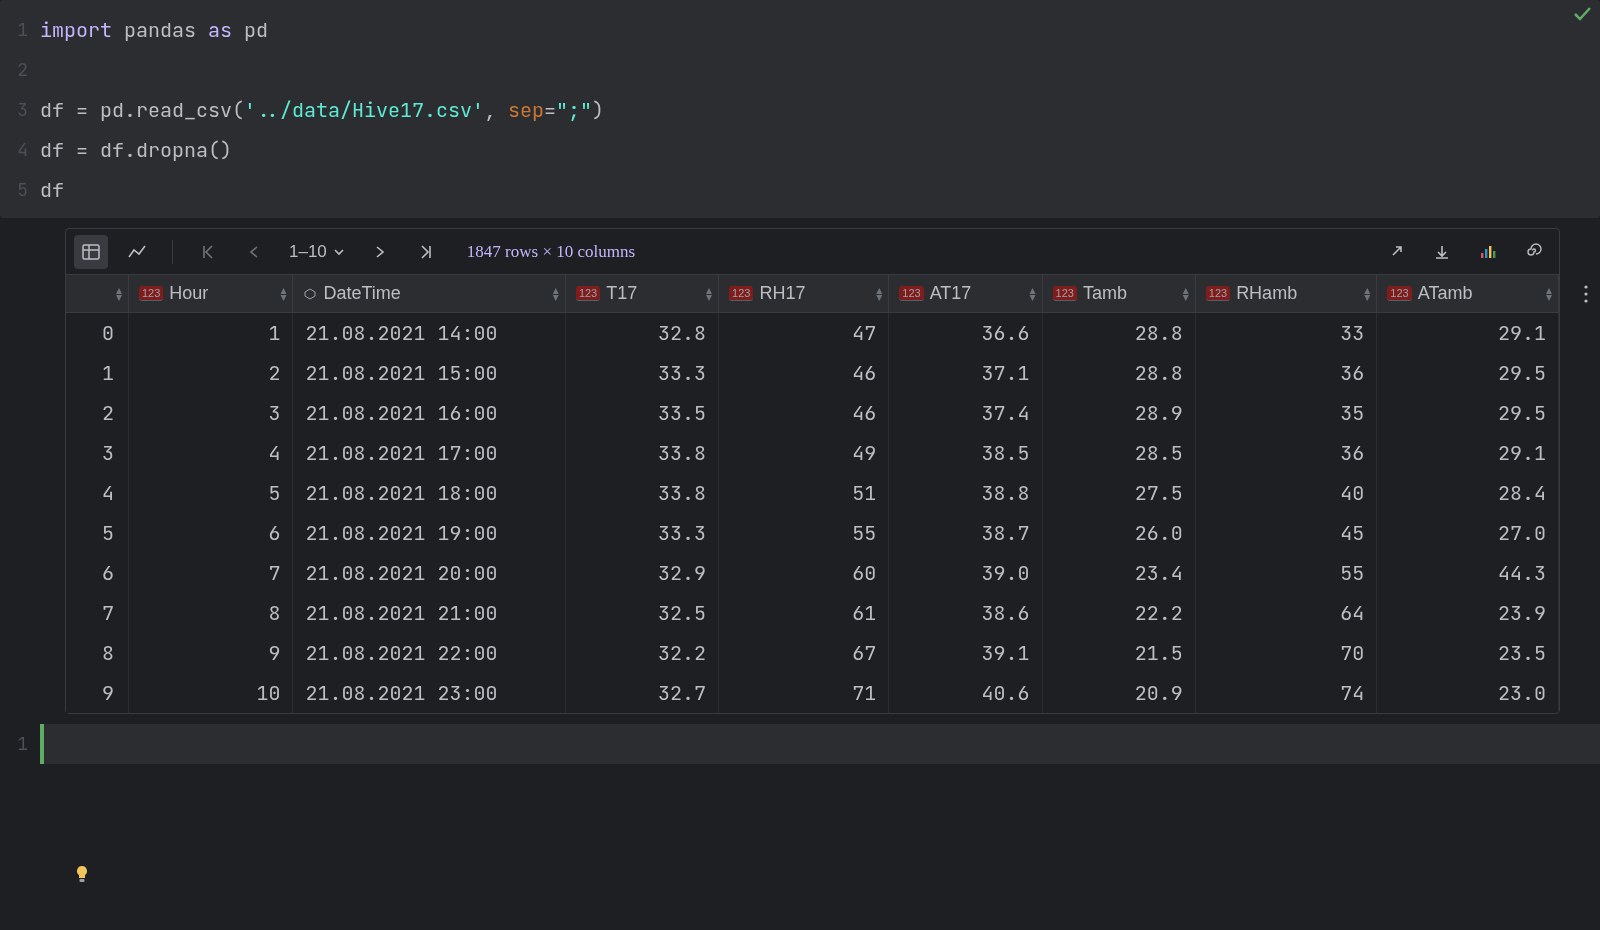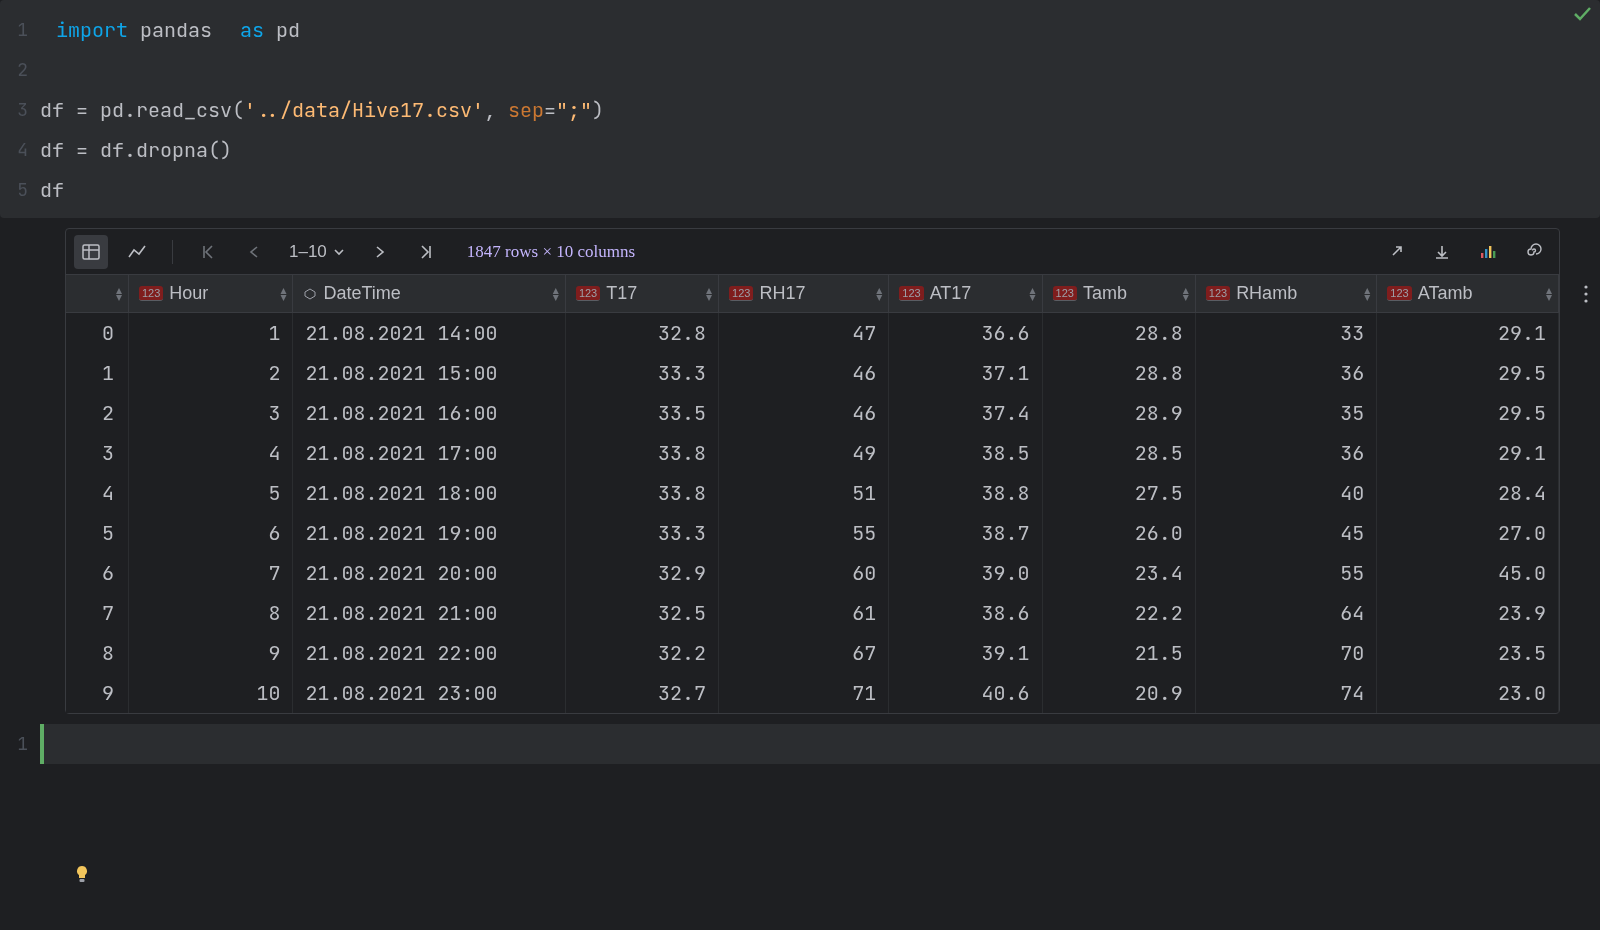--- a/index.html
+++ b/index.html
@@ -32,22 +32,22 @@
     padding-right: 12px;
     user-select: none;
   }
   .code-lines {
     flex: 1;
     font-family: "JetBrains Mono", monospace;
     font-size: 20px;
     line-height: 40px;
     white-space: pre;
   }
-  .kw { color: #0ea5e9; margin-left: 16px; }
-  .str { color: #fdba74; }
+  .kw { color: #c4b5fd; }
+  .str { color: #5eead4; }
   .arg { color: #cc7832; }
   .plain { color: #bcbec4; }
   .executed {
     color: #6f737a;
     font-size: 17px;
     padding-left: 55px;
     padding-bottom: 10px;
     font-family: -apple-system, BlinkMacSystemFont, "Segoe UI", sans-serif;
   }
   .check-icon {
@@ -474,21 +474,21 @@
         </tr>
         <tr>
           <td class="idx">6</td>
           <td class="num">7</td>
           <td>21.08.2021 20:00</td>
           <td class="num">32.9</td>
           <td class="num">60</td>
           <td class="num">39.0</td>
           <td class="num">23.4</td>
           <td class="num">55</td>
-          <td class="num">45.0</td>
+          <td class="num">44.3</td>
         </tr>
         <tr>
           <td class="idx">7</td>
           <td class="num">8</td>
           <td>21.08.2021 21:00</td>
           <td class="num">32.5</td>
           <td class="num">61</td>
           <td class="num">38.6</td>
           <td class="num">22.2</td>
           <td class="num">64</td>

